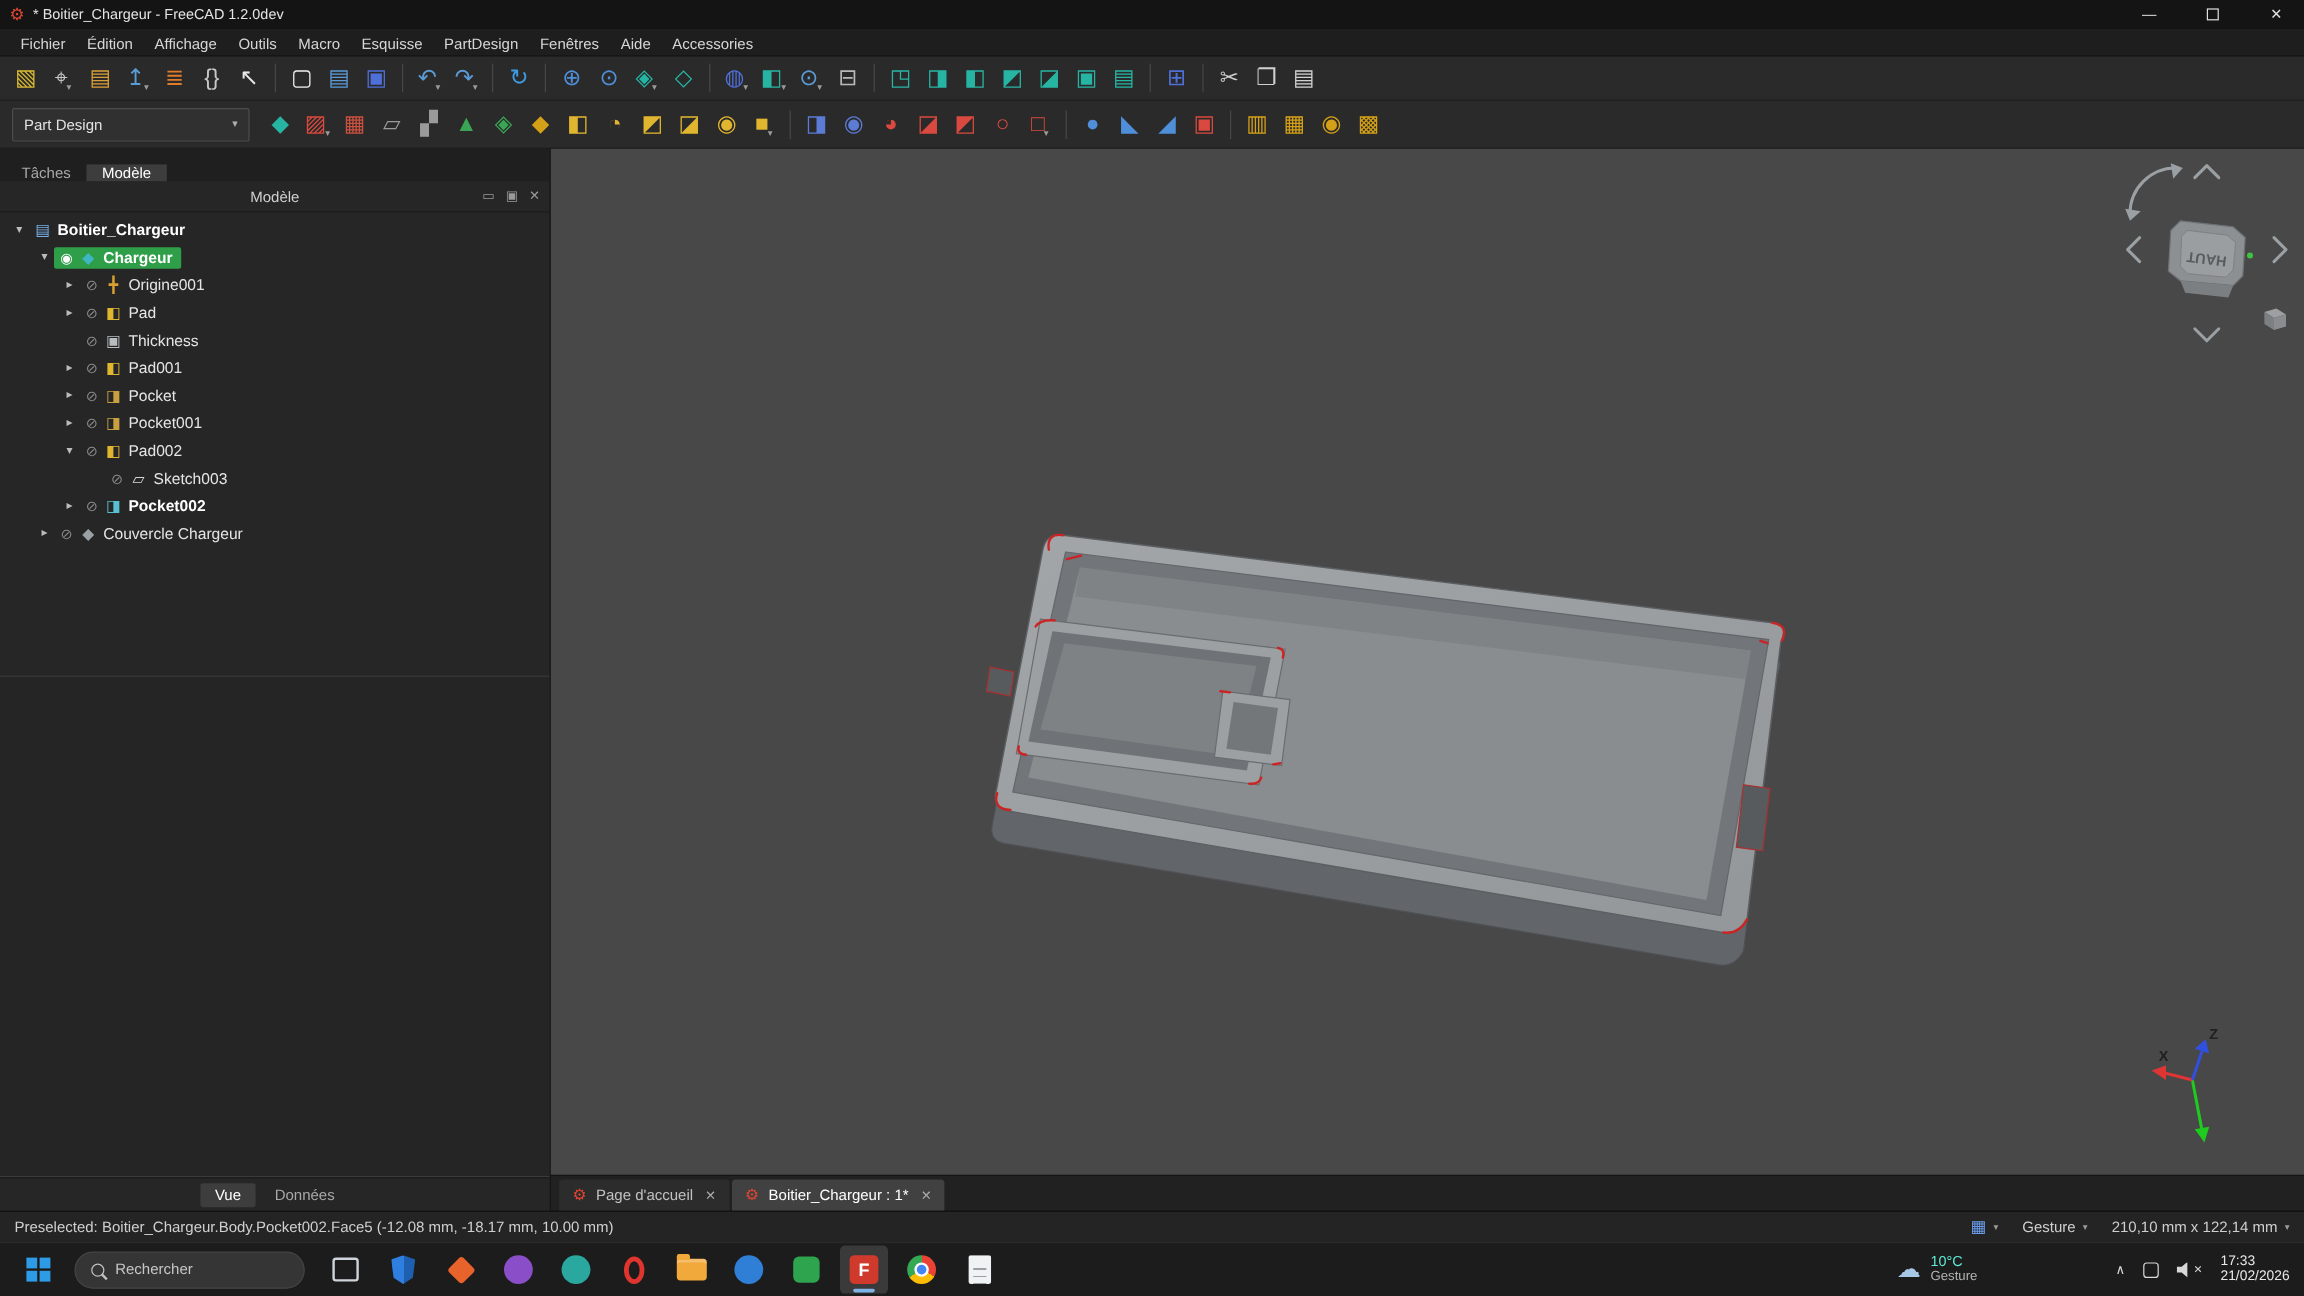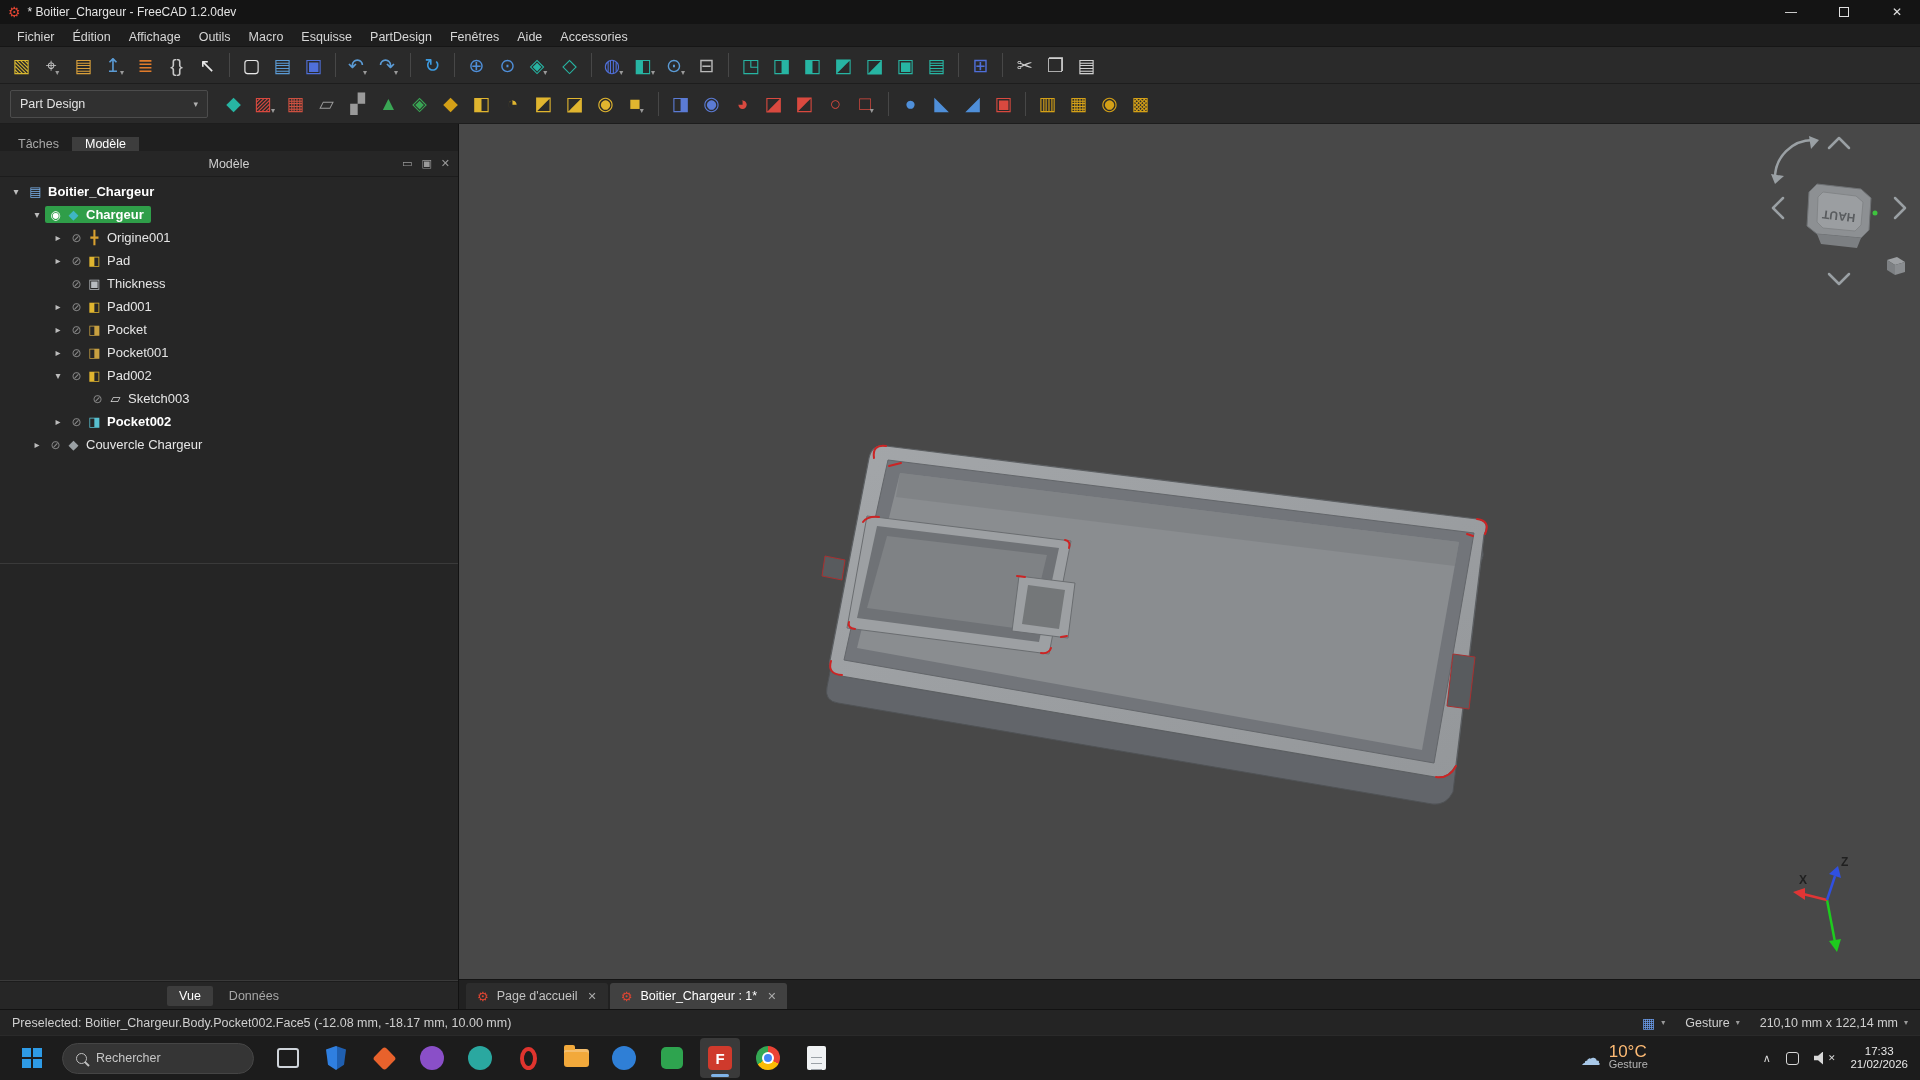--- a/index.html
+++ b/index.html
@@ -95,28 +95,28 @@
   .k-square{width:22px;height:22px;border-radius:5px;background:var(--c)}
   .k-freecad{width:24px;height:24px;border-radius:4px;background:var(--c);color:#fff;font-weight:bold;font-size:15px;display:flex;align-items:center;justify-content:center}
   .k-chrome{width:24px;height:24px;border-radius:50%;background:conic-gradient(#ea4335 0 33%,#fbbc05 33% 66%,#34a853 66% 100%);position:relative}
   .k-chrome::before{content:"";position:absolute;inset:6px;border-radius:50%;background:#fff}
   .k-chrome::after{content:"";position:absolute;inset:8px;border-radius:50%;background:#4285f4}
   .k-notepad{width:19px;height:24px;background:#f0f2f4;border-radius:2px;box-shadow:inset 0 -16px 0 -4px rgba(154,160,166,.0);background-image:repeating-linear-gradient(180deg,transparent 0 5px,#9aa0a6 5px 6px);background-size:11px 100%;background-position:4px 6px;background-repeat:no-repeat}
   .tray{margin-left:auto;display:flex;align-items:center;gap:15px;color:#e2e2e2}
   .weather{display:flex;align-items:center;gap:8px;margin-right:100px}
   .cloud{font-size:20px;color:#a8c8e8;line-height:1}
   .wx-col{display:flex;flex-direction:column;line-height:13px}
-  .wx-temp{font-size:17px;color:#fdba74}
+  .wx-temp{font-size:12px;color:#5eead4}
   .wx-cond{font-size:11px;color:#b4b4b4}
   .chev{font-size:11px;color:#d8d8d8}
   .trayic{width:13px;height:13px;border:1.5px solid #d8d8d8;border-radius:3px}
   .spk-wrap{display:flex;align-items:center;gap:1px}
   .spk{width:13px;height:13px;background:#d8d8d8;clip-path:polygon(0 32%,32% 32%,70% 0,70% 100%,32% 68%,0 68%)}
   .spk-x{font-size:9px;color:#d8d8d8}
-  .clock{display:flex;flex-direction:column;align-items:center;line-height:13.5px;font-size:11.5px;color:#e8e8e8}
+  .clock{display:flex;flex-direction:column;align-items:flex-start;line-height:13.5px;font-size:11.5px;color:#e8e8e8}
 </style>
 </head>
 <body>
 
 <div class="screen">
 
   <div class="titlebar">
     <span class="fc-logo">⚙</span>
     <span>* Boitier_Chargeur - FreeCAD 1.2.0dev</span>
     <span class="spacer"></span>

